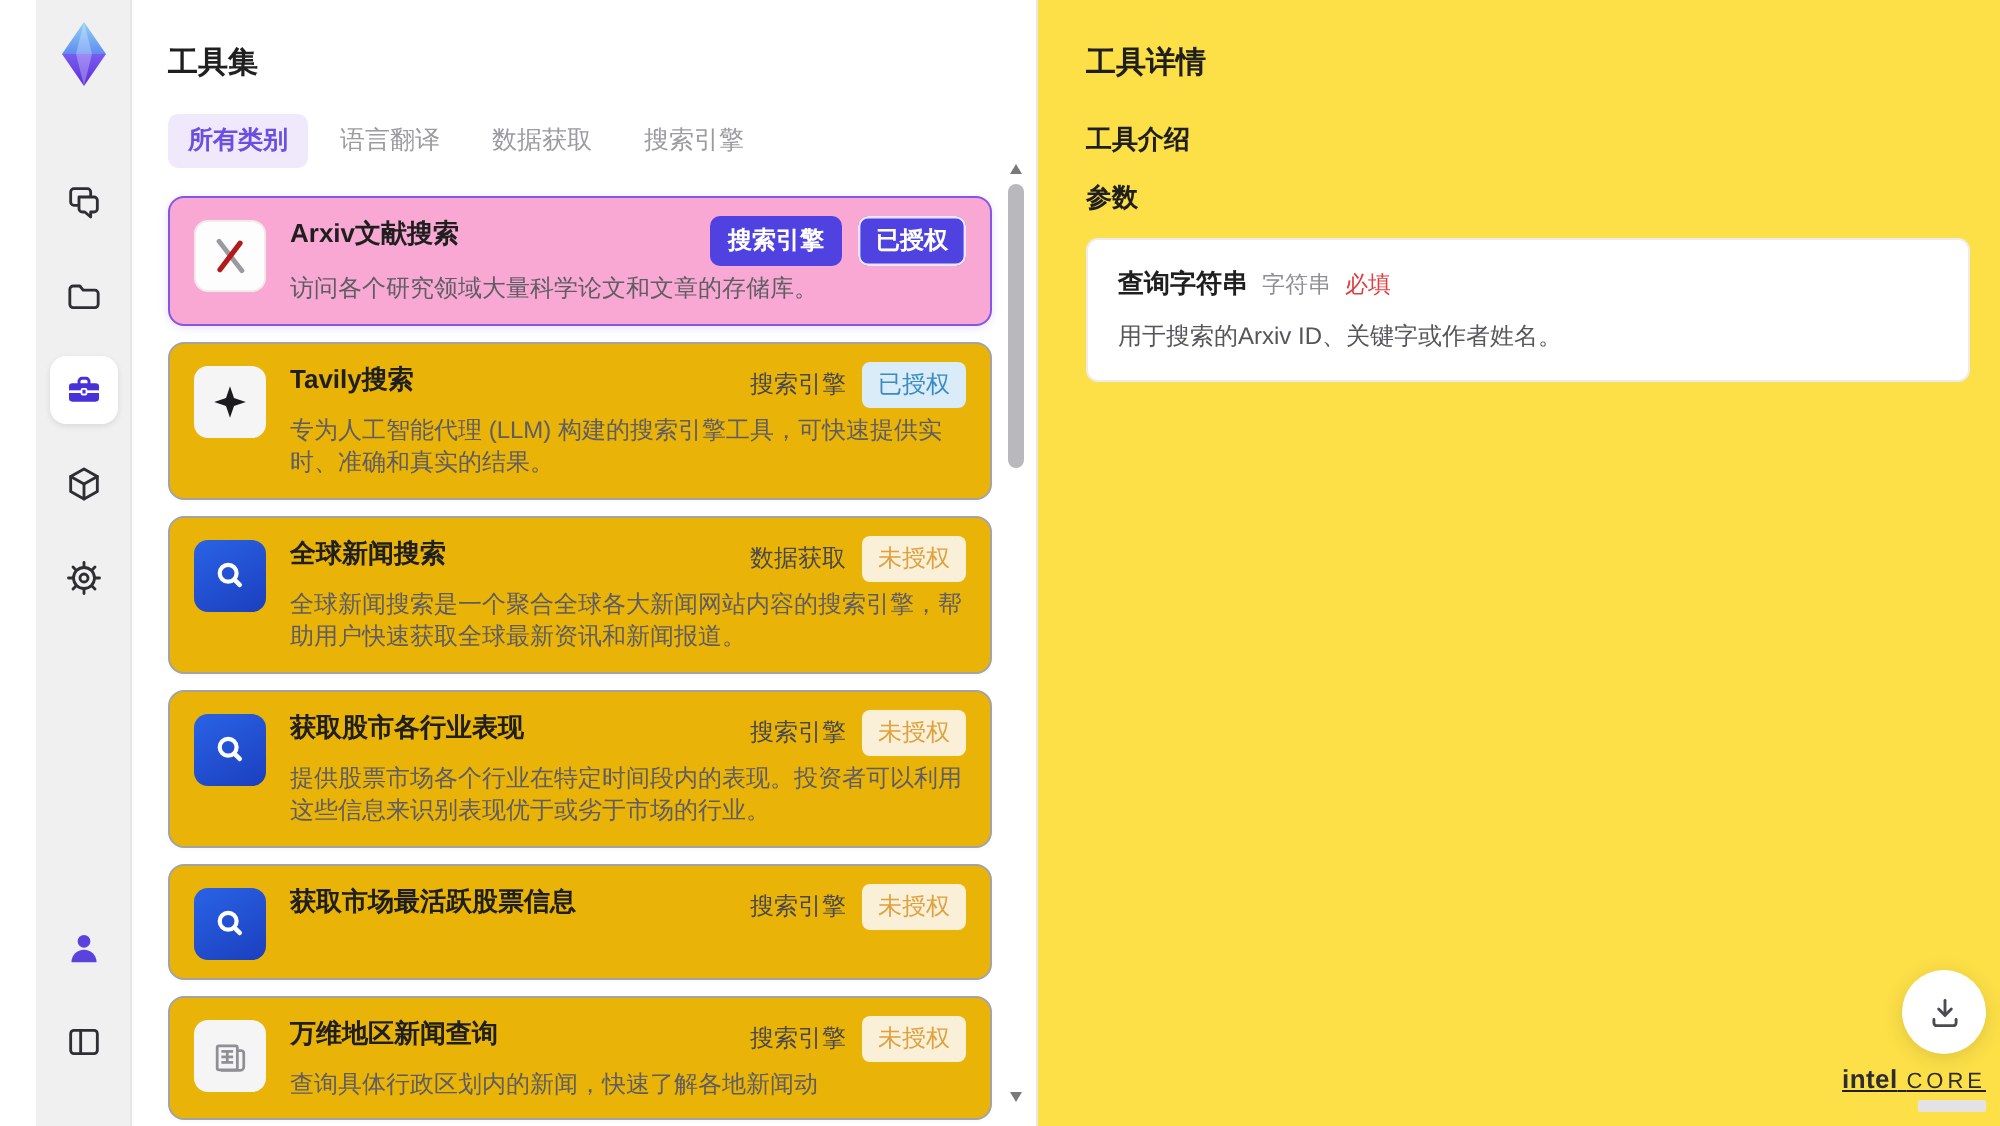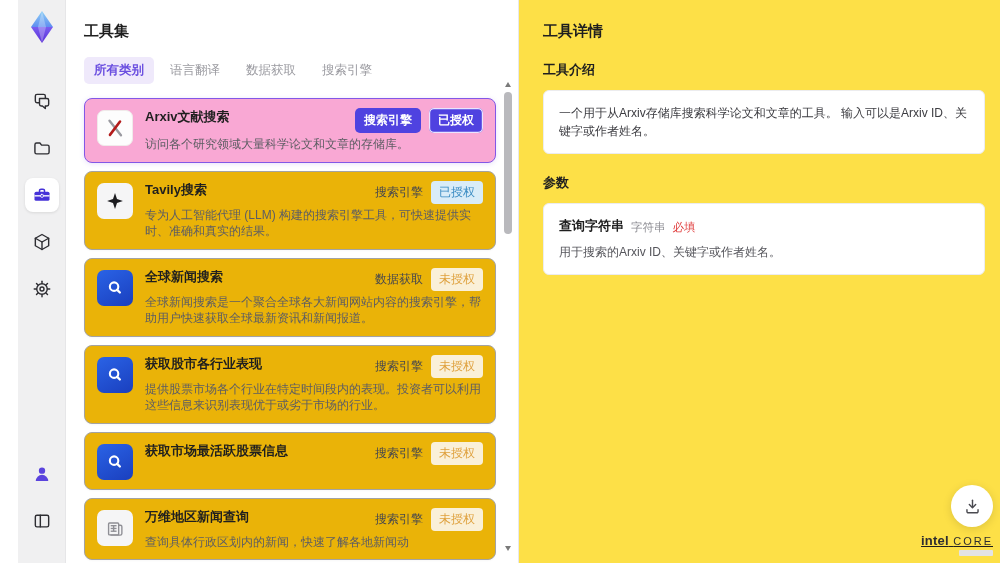--- a/index.html
+++ b/index.html
@@ -48,21 +48,21 @@
   .scroll-arrow.up { top:-2px; border-bottom:5px solid #7a7a7a; }
   .scroll-arrow.down { bottom:-2px; border-top:5px solid #7a7a7a; }
   .scroll-thumb { position:absolute; top:8px; left:0; width:8px; height:142px; background:#b9b9bd; border-radius:4px; cursor:pointer; }
 
   
   .detail { flex:1; background:#fde047; border-left:1px solid #e8e8ea; padding:18px 24px; position:relative; }
   .detail-title { font-size:15px; font-weight:700; margin:4px 0 20px; }
   .section-h { font-size:13px; font-weight:700; margin-bottom:11px; }
   .panel-card { background:#fff; border:1px solid #ececee; border-radius:6px; padding:13px 15px; margin-bottom:20px; }
   .intro-text { font-size:12px; color:#3c3c41; line-height:18px; }
-  .param-line { display:flex; align-items:flex-end; gap:7px; }
+  .param-line { display:flex; align-items:center; gap:7px; }
   .param-name { font-size:13px; font-weight:700; }
   .param-type { font-size:11.5px; color:#8e8e94; }
   .param-required { font-size:11.5px; color:#e03e3e; }
   .param-desc { font-size:12px; color:#55555b; margin-top:9px; }
 
   .fab { position:absolute; right:16px; bottom:36px; width:42px; height:42px; border-radius:50%; background:#fff; box-shadow:0 2px 10px rgba(0,0,0,.13); display:flex; align-items:center; justify-content:center; cursor:pointer; }
   .fab svg { width:19px; height:19px; stroke:#4a4a50; stroke-width:1.8; fill:none; stroke-linecap:round; stroke-linejoin:round; }
   .brand { position:absolute; right:16px; bottom:7px; text-align:left; line-height:12px;text-decoration:underline; }
   .brand .intel { font-size:13px; font-weight:700; color:#2d2d31; letter-spacing:.2px; }
   .brand .core { font-size:11px; font-weight:400; color:#2d2d31; letter-spacing:2px; text-transform:uppercase; }
@@ -281,23 +281,20 @@
       <div class="scroll-arrow up"></div>
       <div class="scroll-thumb"></div>
       <div class="scroll-arrow down"></div>
     </div>
   </div>
 
   <div class="detail">
     <div class="detail-title">工具详情</div>
 
     <div class="section-h">工具介绍</div>
-    <div class="panel-card">
-      <div class="intro-text">一个用于从Arxiv存储库搜索科学论文和文章的工具。 输入可以是Arxiv ID、关键字或作者姓名。</div>
-    </div>
 
     <div class="section-h">参数</div>
     <div class="panel-card">
       <div class="param-line">
         <span class="param-name">查询字符串</span>
         <span class="param-type">字符串</span>
         <span class="param-required">必填</span>
       </div>
       <div class="param-desc">用于搜索的Arxiv ID、关键字或作者姓名。</div>
     </div>

